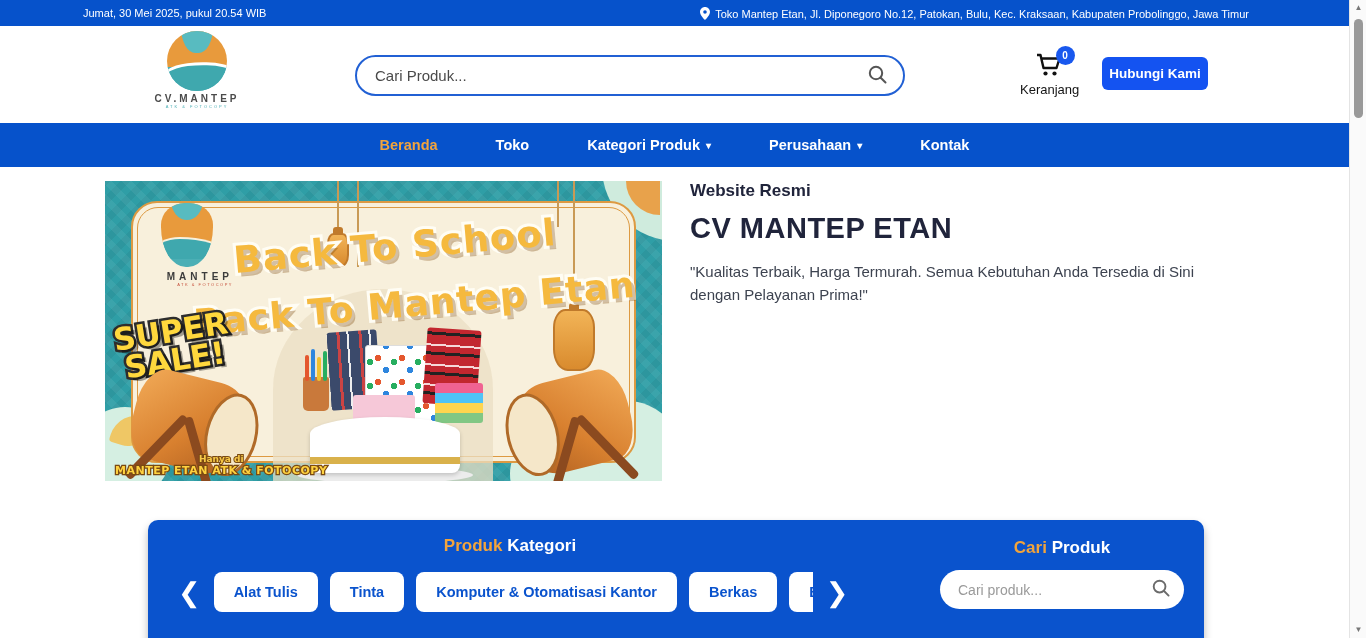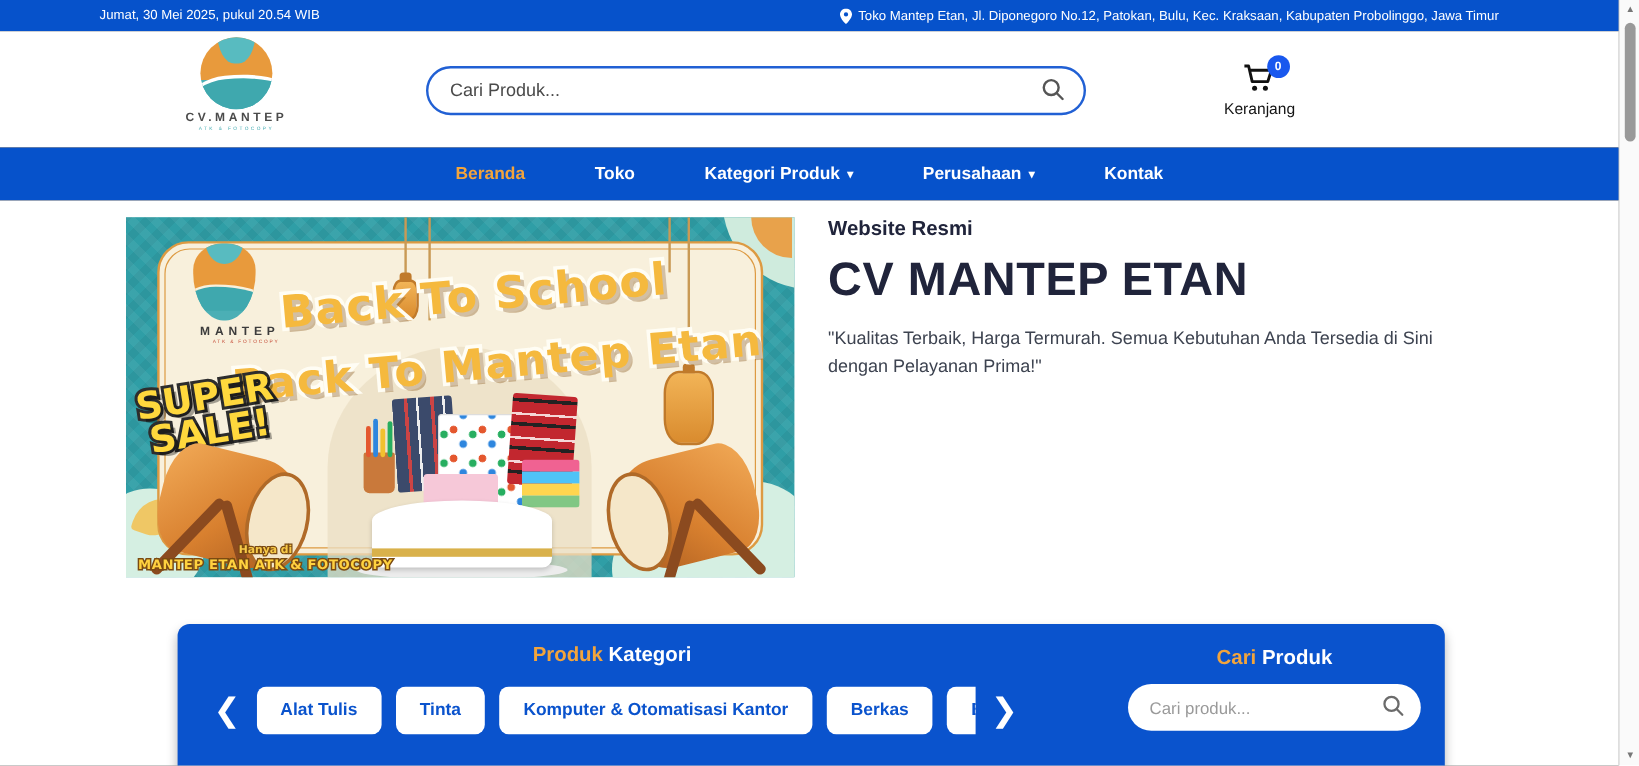--- a/index.html
+++ b/index.html
@@ -156,21 +156,21 @@
   .b-footer { position:absolute; left:10px; bottom:4px; text-align:center;
     font-family:"DejaVu Sans","Liberation Sans",sans-serif; }
   .b-footer-l1 { font-size:9px; font-weight:800; color:#F7C948;
     -webkit-text-stroke:2px #7A4A12; paint-order:stroke fill; }
   .b-footer-l2 { font-size:11px; font-weight:800; color:#FFD23F; letter-spacing:.5px;
     -webkit-text-stroke:2.5px #7A4A12; paint-order:stroke fill; }
 
   
   .hero-text { position:absolute; left:690px; top:14px; width:540px; }
   .hero-eyebrow { font-size:17px; font-weight:bold; color:#20243B; }
-  .hero-title { margin-top:11px; font-size:39px; font-weight:bold; color:#20243B; letter-spacing:.5px; }
+  .hero-title { margin-top:11px; font-size:29px; font-weight:bold; color:#20243B; letter-spacing:.5px; }
   .hero-quote { margin-top:15px; font-size:15px; color:#3D4350; line-height:1.55; width:530px; }
 
   
   .cat-panel { position:absolute; left:148px; top:353px; width:1056px; height:130px;
     background:#0A53CD; border-radius:10px; box-shadow:0 5px 9px rgba(0,0,0,.28); }
   .panel-left { position:absolute; left:0; top:0; width:724px; height:112px; }
   .panel-title { margin-top:16px; text-align:center; font-size:17px; font-weight:bold; color:#fff; }
   .accent { color:#F2A43C; }
   .carousel { position:absolute; left:30px; top:52px; display:flex; align-items:center; }
   .chev { color:#fff; font-size:27px; font-weight:bold; cursor:pointer; line-height:1;
@@ -242,20 +242,21 @@
                 <path d="M1 2h3.5l3 13h13l3-9.5H6" fill="none" stroke="#111" stroke-width="2.4" stroke-linejoin="round"></path>
                 <circle cx="9.5" cy="20.5" r="2.1" fill="#111"></circle>
                 <circle cx="18.5" cy="20.5" r="2.1" fill="#111"></circle>
               </svg>
           </span>
           <span class="cart-badge">0</span>
         </span>
         <div class="cart-label">Keranjang</div>
       </div>
 
+      <button class="contact-btn">Hubungi Kami</button>
     </div>
 
     <div class="nav">
       <span class="nav-item active">
         <span>Beranda</span>
       </span>
       <span class="nav-item">
         <span>Toko</span>
       </span>
       <span class="nav-item">

